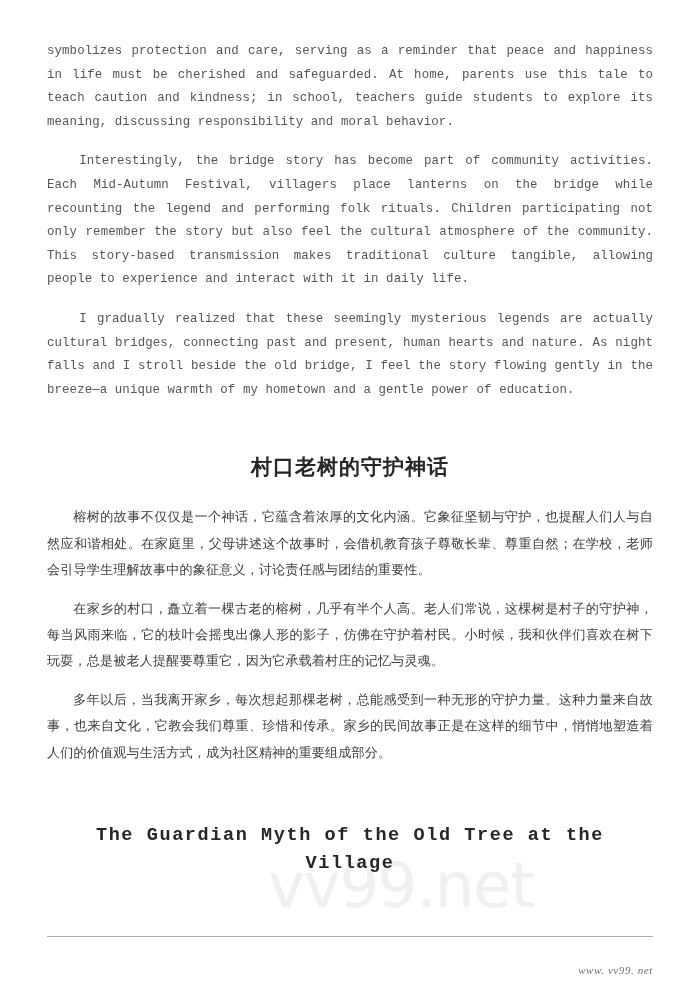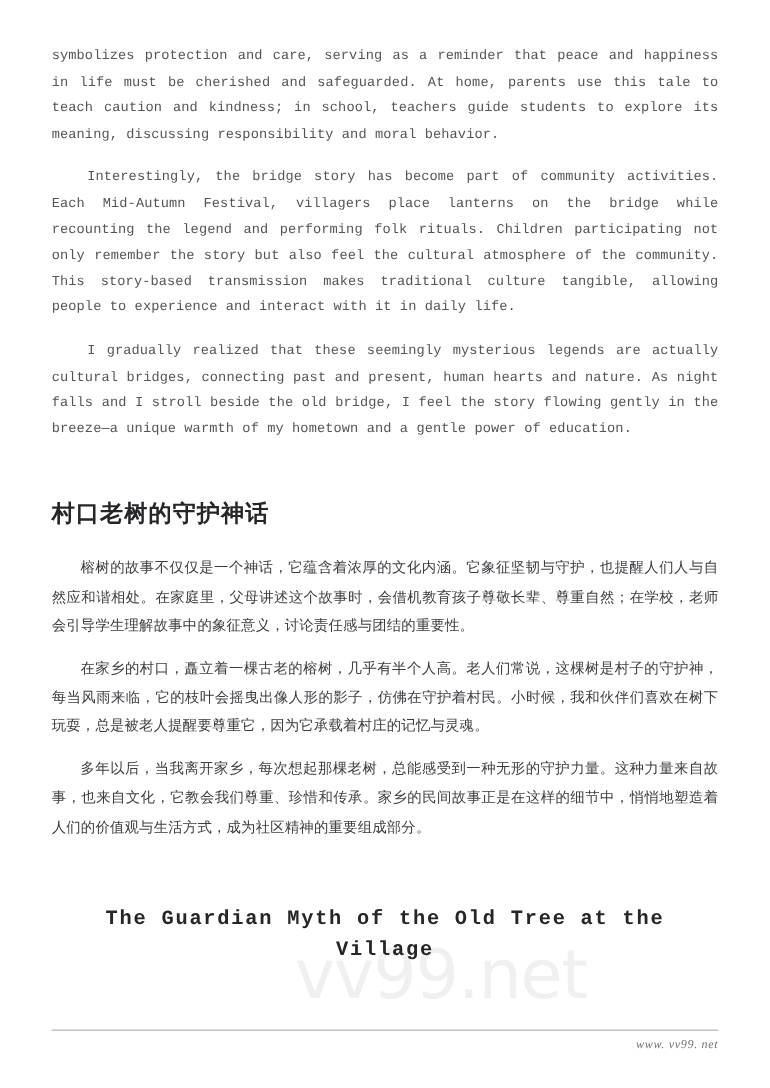--- a/index.html
+++ b/index.html
@@ -49,20 +49,21 @@
   .en-para:last-child { margin-bottom: 0; }
 
   .gap-after-en { height: 34px; }
 
   
   .cn-heading {
     font-family: "DejaVu Sans", "Liberation Sans", sans-serif;
     font-size: 21px;
     font-weight: bold;
     color: #26262a;
+    text-align: center;
     letter-spacing: 1px;
     margin: 0;
     padding: 0 0 0 0;
     line-height: 30px;
   }
 
   .gap-after-heading { height: 22px; }
 
   
   .cn-para {
@@ -115,21 +116,21 @@
     left: 47px;
     top: 936px;
     width: 606px;
     height: 1px;
     background: #a9abaf;
     z-index: 2;
   }
   .footer-url {
     position: absolute;
     right: 47px;
-    top: 944px;
+    top: 964px;
     font-family: "Liberation Serif", "DejaVu Serif", serif;
     font-style: italic;
     font-size: 11px;
     color: #6e7176;
     letter-spacing: 0.6px;
     z-index: 2;
     white-space: nowrap;
   }
 </style>
 </head>

